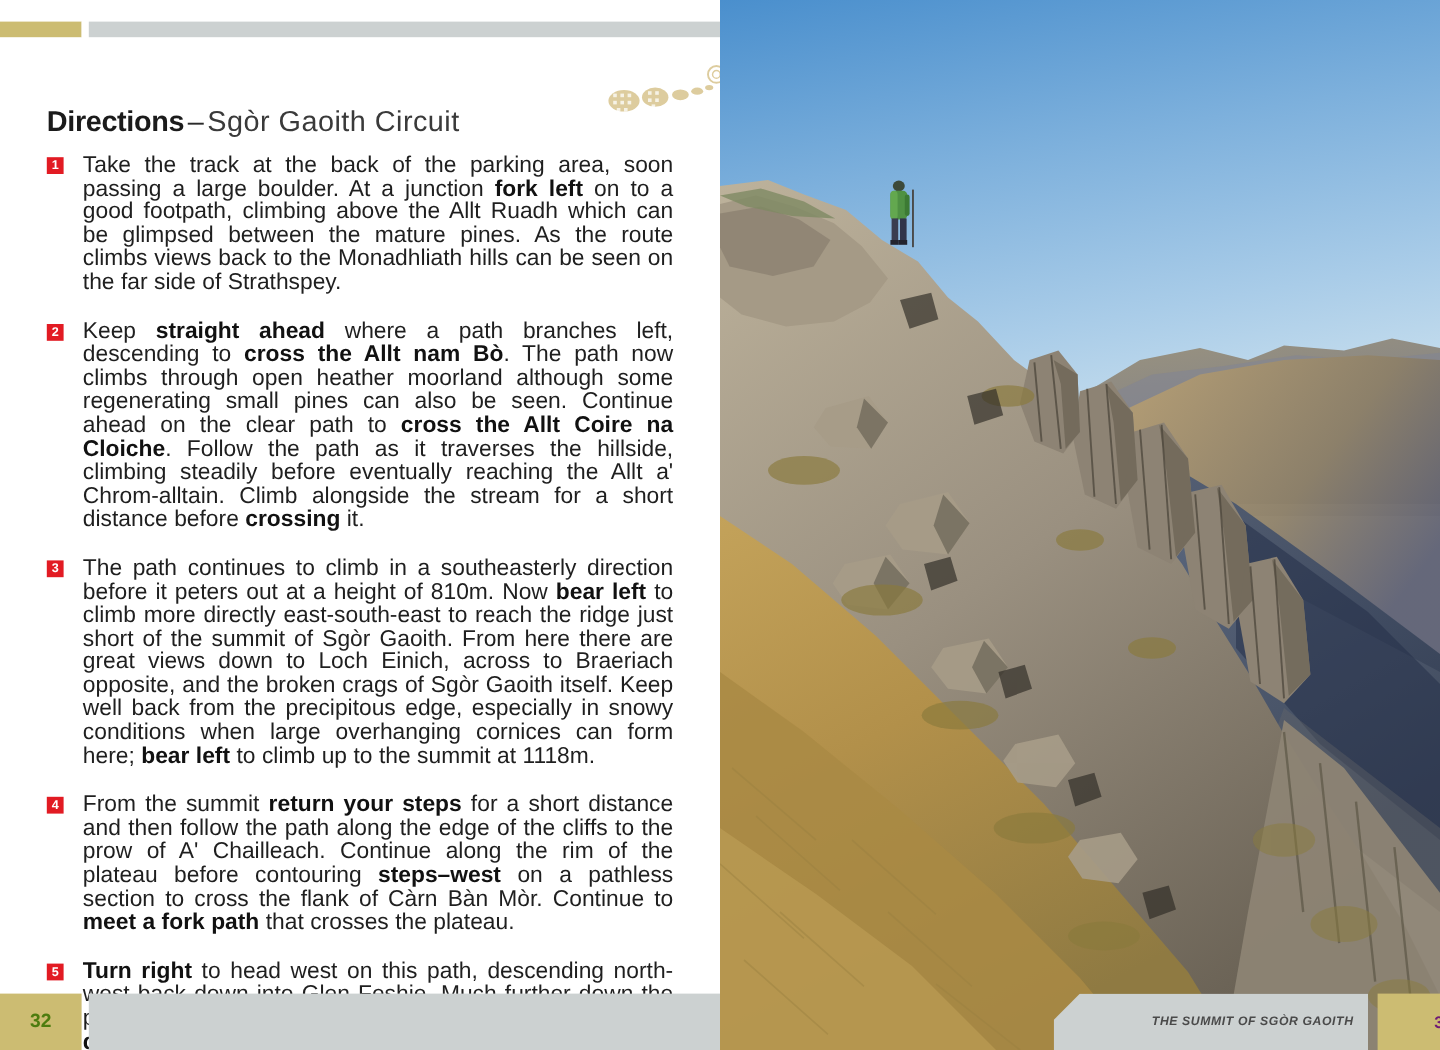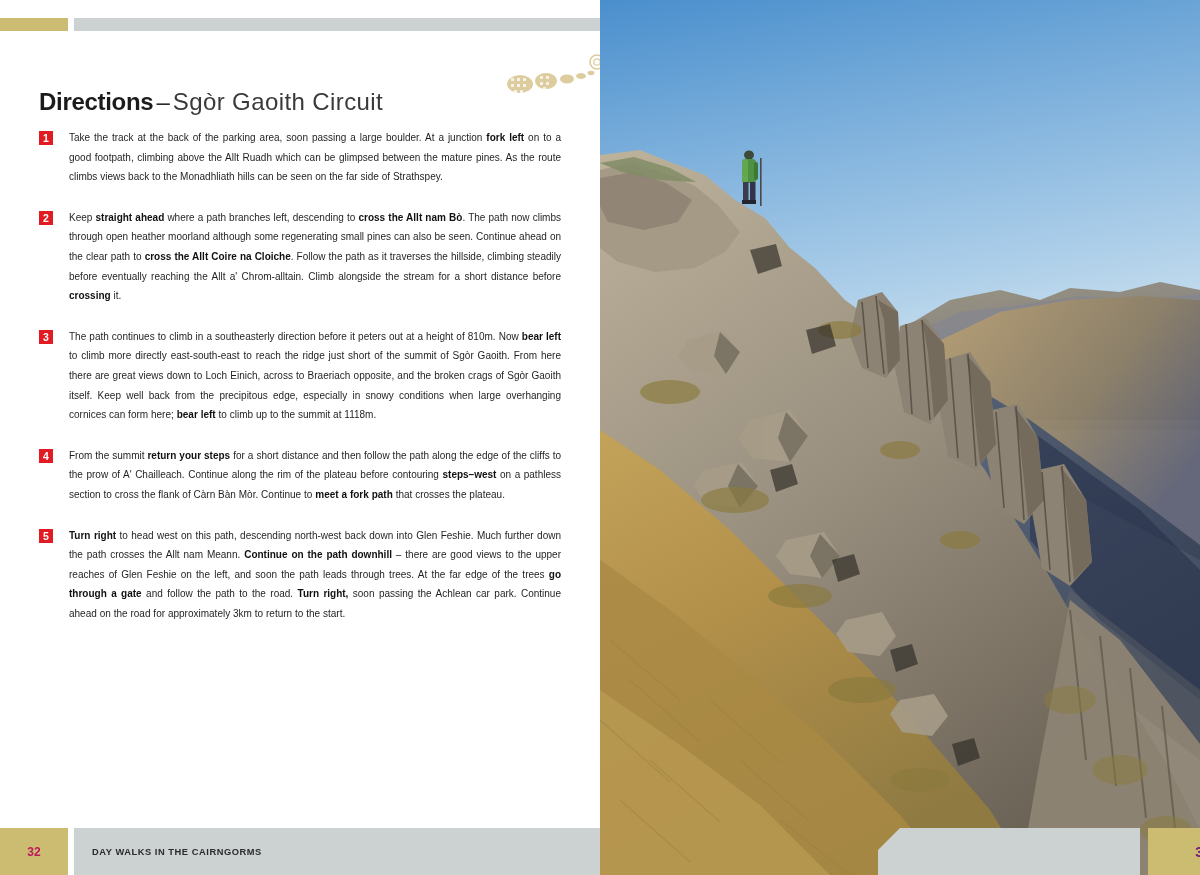--- a/index.html
+++ b/index.html
@@ -29,33 +29,33 @@
                opacity:0.62; pointer-events:none; }
 
   .steps { position:absolute; left:39px; top:128px; width:522px; }
   .step { position:relative; display:flex; margin-bottom:21px; }
   .marker {
     flex:0 0 auto; width:14px; height:14px; margin-top:3px; margin-right:16px;
     background:#e21b23; color:#ffffff; font-size:10.5px; font-weight:bold;
     line-height:14px; text-align:center; font-family:"Liberation Sans", sans-serif;
   }
   .step-body {
-    flex:1 1 auto; font-size:10px; line-height:19.6px; color:#1f1f1f;
+    flex:1 1 auto; font-size:19px; line-height:19.6px; color:#1f1f1f;
     text-align:justify; font-family:"Liberation Sans", sans-serif;
     hyphens:none; word-spacing:0.1px;
   }
   .step-body b { font-weight:bold; color:#111; }
 
   
   .lfooter { position:absolute; left:0; bottom:0; width:600px; height:47px; }
   .lfooter .goldbox { position:absolute; left:0; top:0; width:68px; height:47px;
                       background:#ccbc72; }
   .lfooter .pgnum { position:absolute; left:0; top:0; width:68px; height:47px;
                     display:flex; align-items:center; justify-content:center;
-                    color:#be185d; font-size:12px; font-weight:bold; }
+                    color:#4d7c0f; font-size:16px; font-weight:bold; }
   .lfooter .greybar { position:absolute; left:74px; top:0; right:0; height:47px;
                       background:#ccd1d1; }
   .lfooter .runhead { position:absolute; left:92px; top:0; height:47px;
                       display:flex; align-items:center; color:#2b2b2b;
                       font-size:9.3px; font-weight:bold; letter-spacing:0.55px; }
 
   
   .photo { position:absolute; left:600px; top:0; width:600px; height:875px; overflow:hidden; }
   .photo svg { display:block; width:600px; height:875px; }
 
@@ -144,21 +144,20 @@
         <div class="marker">5</div>
         <div class="step-body"><b>Turn right</b> to head west on this path, descending north-west back down into Glen Feshie. Much further down the path crosses the Allt nam Meann. <b>Continue on the path downhill</b> – there are good views to the upper reaches of Glen Feshie on the left, and soon the path leads through trees. At the far edge of the trees <b>go through a gate</b> and follow the path to the road. <b>Turn right,</b> soon passing the Achlean car park. Continue ahead on the road for approximately 3km to return to the start.</div>
       </div>
 
     </div>
 
     <div class="lfooter">
       <div class="goldbox"></div>
       <div class="greybar"></div>
       <div class="pgnum">32</div>
-      <div class="runhead">DAY WALKS IN THE CAIRNGORMS</div>
     </div>
   </div>
 
   <div class="photo">
     <svg viewBox="0 0 600 875" preserveAspectRatio="none">
       <defs>
         <linearGradient id="sky" x1="0" y1="0" x2="0.25" y2="1">
           <stop offset="0" stop-color="#4a8fcd"></stop>
           <stop offset="0.38" stop-color="#7db0dc"></stop>
           <stop offset="0.72" stop-color="#a9cce8"></stop>
@@ -308,17 +307,18 @@
         <path d="M20,800 L90,862"></path>
           <path d="M110,700 L180,762"></path>
         <path d="M140,760 L210,822"></path>
           <path d="M180,820 L250,875"></path>
       </g>
     </svg>
   </div>
 
   <div class="rfooter">
     <div class="rf-grey"></div>
+    <div class="rf-caption">THE SUMMIT OF SGÒR GAOITH</div>
     <div class="rf-gold"></div>
     <div class="rf-pgnum">33</div>
   </div>
 
 </div>
 
 </body></html>

